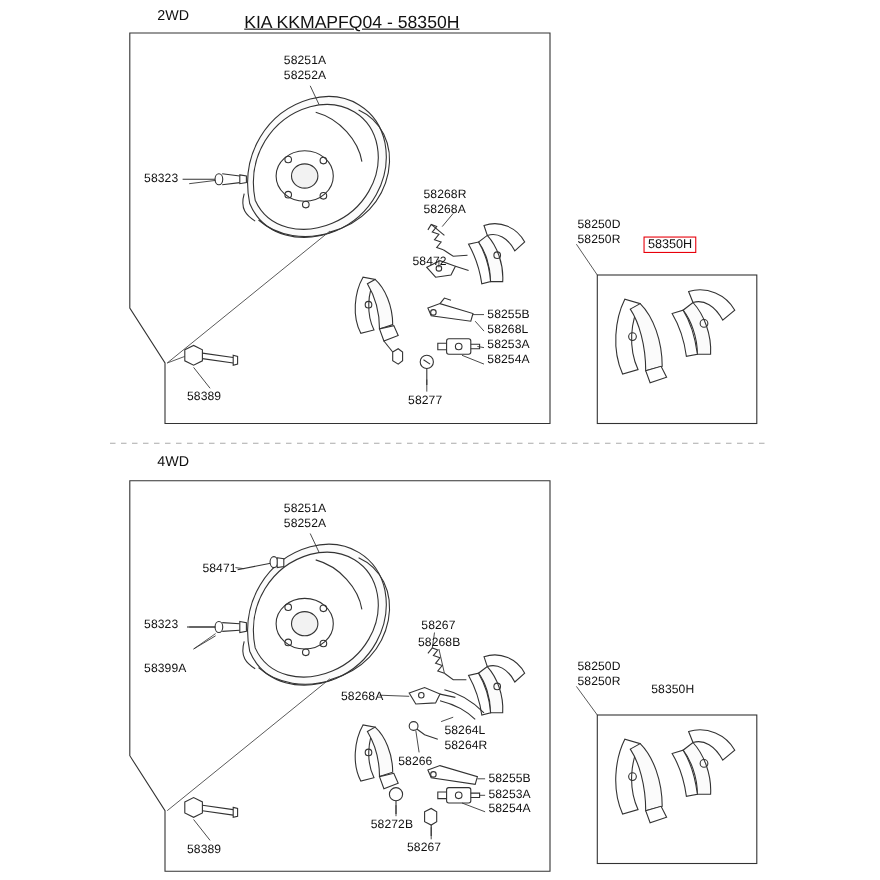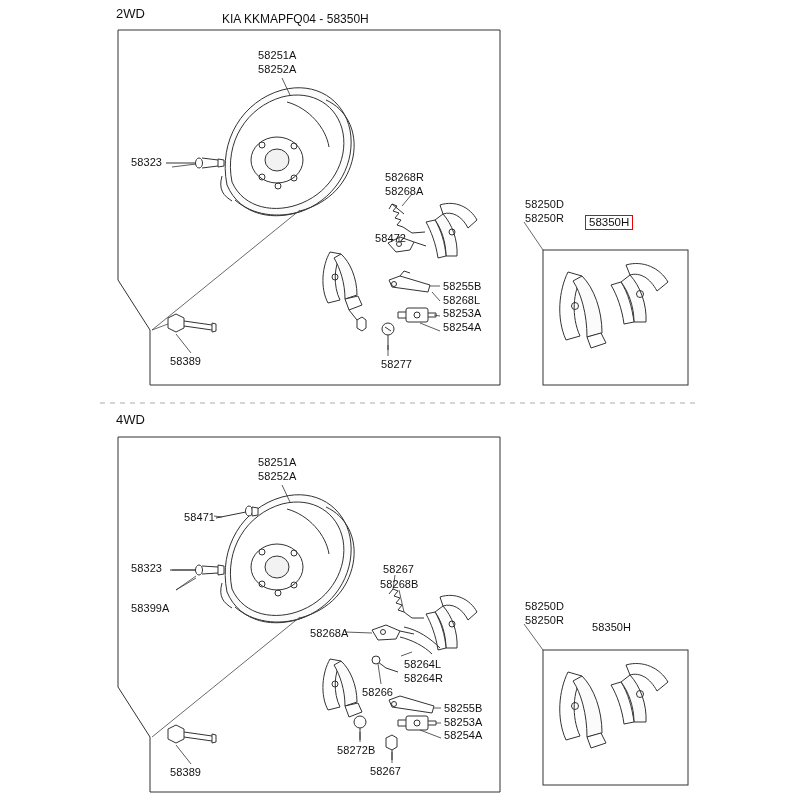--- a/index.html
+++ b/index.html
@@ -33,26 +33,28 @@
     line-height: 13.5px;
     color: #111111;
     white-space: pre;
     letter-spacing: 0.1px;
   }
   .section-title {
     position: absolute;
     font-size: 13px;
     color: #111111;
     white-space: pre;
+    margin-left: 27px;
   }
   .part-title {
     position: absolute;
-    font-size: 12px;
+    font-size: 16px;
     color: #111111;
     white-space: pre;
+    text-decoration: underline;
   }
   .highlight {
     position: absolute;
     font-size: 11.5px;
     color: #111111;
     white-space: pre;
     border: 1.4px solid #e8000b;
     padding: 0px 3px 1px 3px;
     background: #ffffff;
   }
@@ -319,21 +321,21 @@
 58252A</div>
   <div class="lbl" style="left:131px; top:156px;">58323</div>
   <div class="lbl" style="left:385px; top:171px;">58268R
 58268A</div>
   <div class="lbl" style="left:375px; top:232px;">58472</div>
   <div class="lbl" style="left:443px; top:280px;">58255B
 58268L
 58253A
 58254A</div>
   <div class="lbl" style="left:170px; top:355px;">58389</div>
-  <div class="lbl" style="left:381px; top:358px;text-align:center;">58277</div>
+  <div class="lbl" style="left:371px; top:358px;text-align:center;">58277</div>
   <div class="lbl" style="left:525px; top:198px;">58250D
 58250R</div>
 
   <div class="highlight" style="left:585px; top:215px;">58350H</div>
 
   <div class="lbl" style="left:258px; top:456px;">58251A
 58252A</div>
   <div class="lbl" style="left:184px; top:511px;">58471</div>
   <div class="lbl" style="left:131px; top:562px;">58323</div>
   <div class="lbl" style="left:131px; top:602px;">58399A</div>

